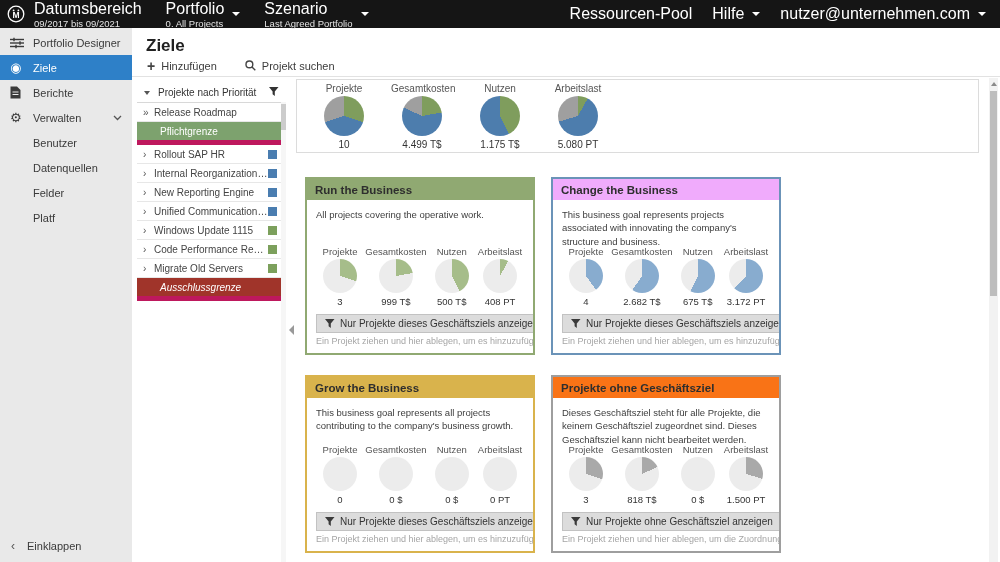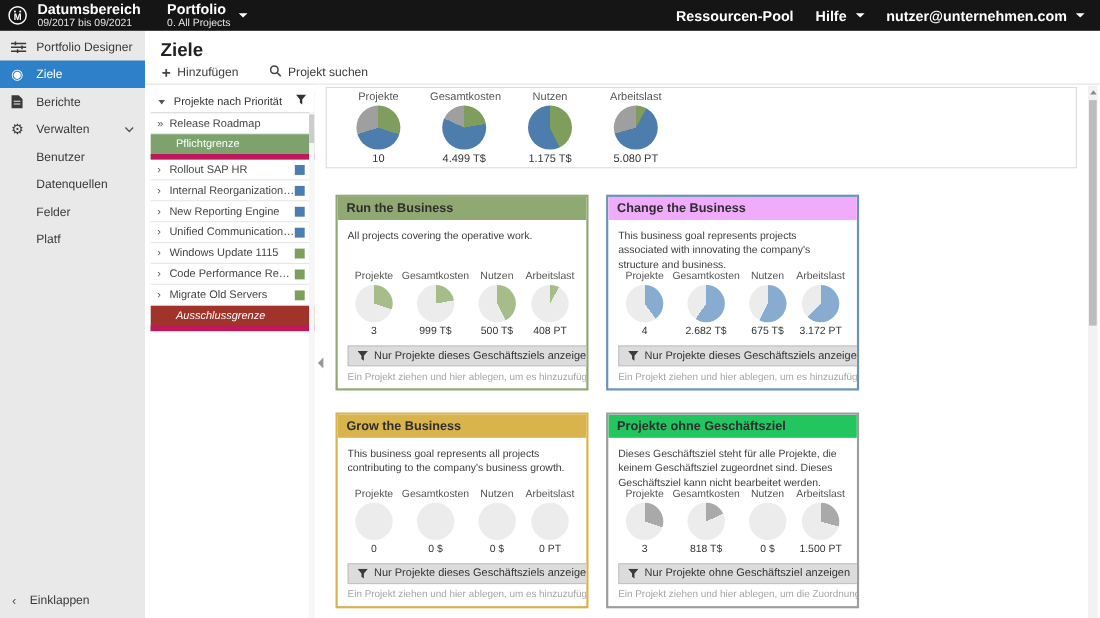--- a/index.html
+++ b/index.html
@@ -4,21 +4,21 @@
 <style>
   html,body{margin:0;padding:0}
   body{width:1000px;height:562px;position:relative;overflow:hidden;background:#fff;
        font-family:"Liberation Sans","DejaVu Sans",sans-serif;color:#333;-webkit-font-smoothing:antialiased}
 
   
   .topbar{position:absolute;top:0;left:0;right:0;height:28px;background:#151515;display:flex;align-items:center;color:#fff;z-index:5}
   .logo{width:18px;height:18px;margin:0 9px 0 7px;flex:0 0 auto}
   .tb-group{display:flex;align-items:center;margin-right:24px;cursor:pointer}
   .tb-text{display:flex;flex-direction:column;line-height:1.2}
-  .tb-label{font-size:13px;font-weight:bold;white-space:nowrap}
+  .tb-label{font-size:16px;font-weight:normal;white-space:nowrap}
   .tb-value{font-size:9.5px;color:#e4e4e4;white-space:nowrap}
   .caret{width:0;height:0;border-left:4px solid transparent;border-right:4px solid transparent;border-top:4px solid #fff;margin-left:8px}
   .tb-right{margin-left:auto;display:flex;align-items:center;gap:20px;padding-right:14px}
   .tb-right .tb-group{margin-right:0}
 
   
   .sidebar{position:absolute;top:28px;left:0;width:132px;bottom:0;background:#e9e9e9}
   .side-nav{padding-top:2px}
   .side-item{height:25px;display:flex;align-items:center;padding-left:10px;font-size:11px;color:#3a3a3a;cursor:pointer}
   .side-item .si-icon{width:23px;display:flex;align-items:center;flex:0 0 auto}
@@ -93,20 +93,27 @@
   <div class="tb-group">
     <div class="tb-text">
       <span class="tb-label">Datumsbereich</span>
       <span class="tb-value">09/2017 bis 09/2021</span>
     </div>
   </div>
   <div class="tb-group">
     <div class="tb-text">
       <span class="tb-label">Portfolio</span>
       <span class="tb-value">0. All Projects</span>
+    </div>
+    <span class="caret"></span>
+  </div>
+  <div class="tb-group">
+    <div class="tb-text">
+      <span class="tb-label">Szenario</span>
+      <span class="tb-value">Last Agreed Portfolio</span>
     </div>
     <span class="caret"></span>
   </div>
   <div class="tb-right">
     <span class="tb-label" style="cursor:pointer">Ressourcen-Pool</span>
     <div class="tb-group">
       <span class="tb-label">Hilfe</span>
       <span class="caret"></span>
     </div>
     <div class="tb-group">
@@ -370,21 +377,21 @@
                   <div class="mvalue">0 PT</div>
                 </div>
               </div><button class="card-filter">
                 <svg width="10" height="10" viewBox="0 0 10 10">
                   <path d="M0 0 H9.5 L5.8 4.4 V9 L3.6 7.3 V4.4 Z" fill="#3a3a3a"></path>
                 </svg>
                 <span>Nur Projekte dieses Geschäftsziels anzeigen</span>
               </button><div class="card-hint">Ein Projekt ziehen und hier ablegen, um es hinzuzufügen.</div></div>
           </div>
           <div class="card" style="border-color: rgb(158, 158, 158);">
-            <div class="card-header" style="background: #22c55e;">
+            <div class="card-header" style="background: #f97316;">
               <span>Projekte ohne Geschäftsziel</span>
             </div>
             <div class="card-body"><div class="card-desc">Dieses Geschäftsziel steht für alle Projekte, die keinem Geschäftsziel zugeordnet sind. Dieses Geschäftsziel kann nicht bearbeitet werden.</div><div class="card-pies">
                 <div class="cmetric">
                   <div class="mlabel">Projekte</div>
                   <div class="pie cpie" style="background: conic-gradient(rgb(169, 169, 169) 0deg, rgb(169, 169, 169) 108deg, rgb(236, 236, 236) 108deg, rgb(236, 236, 236) 360deg);"></div>
                   <div class="mvalue">3</div>
                 </div>
                 <div class="cmetric">
                   <div class="mlabel">Gesamtkosten</div>

